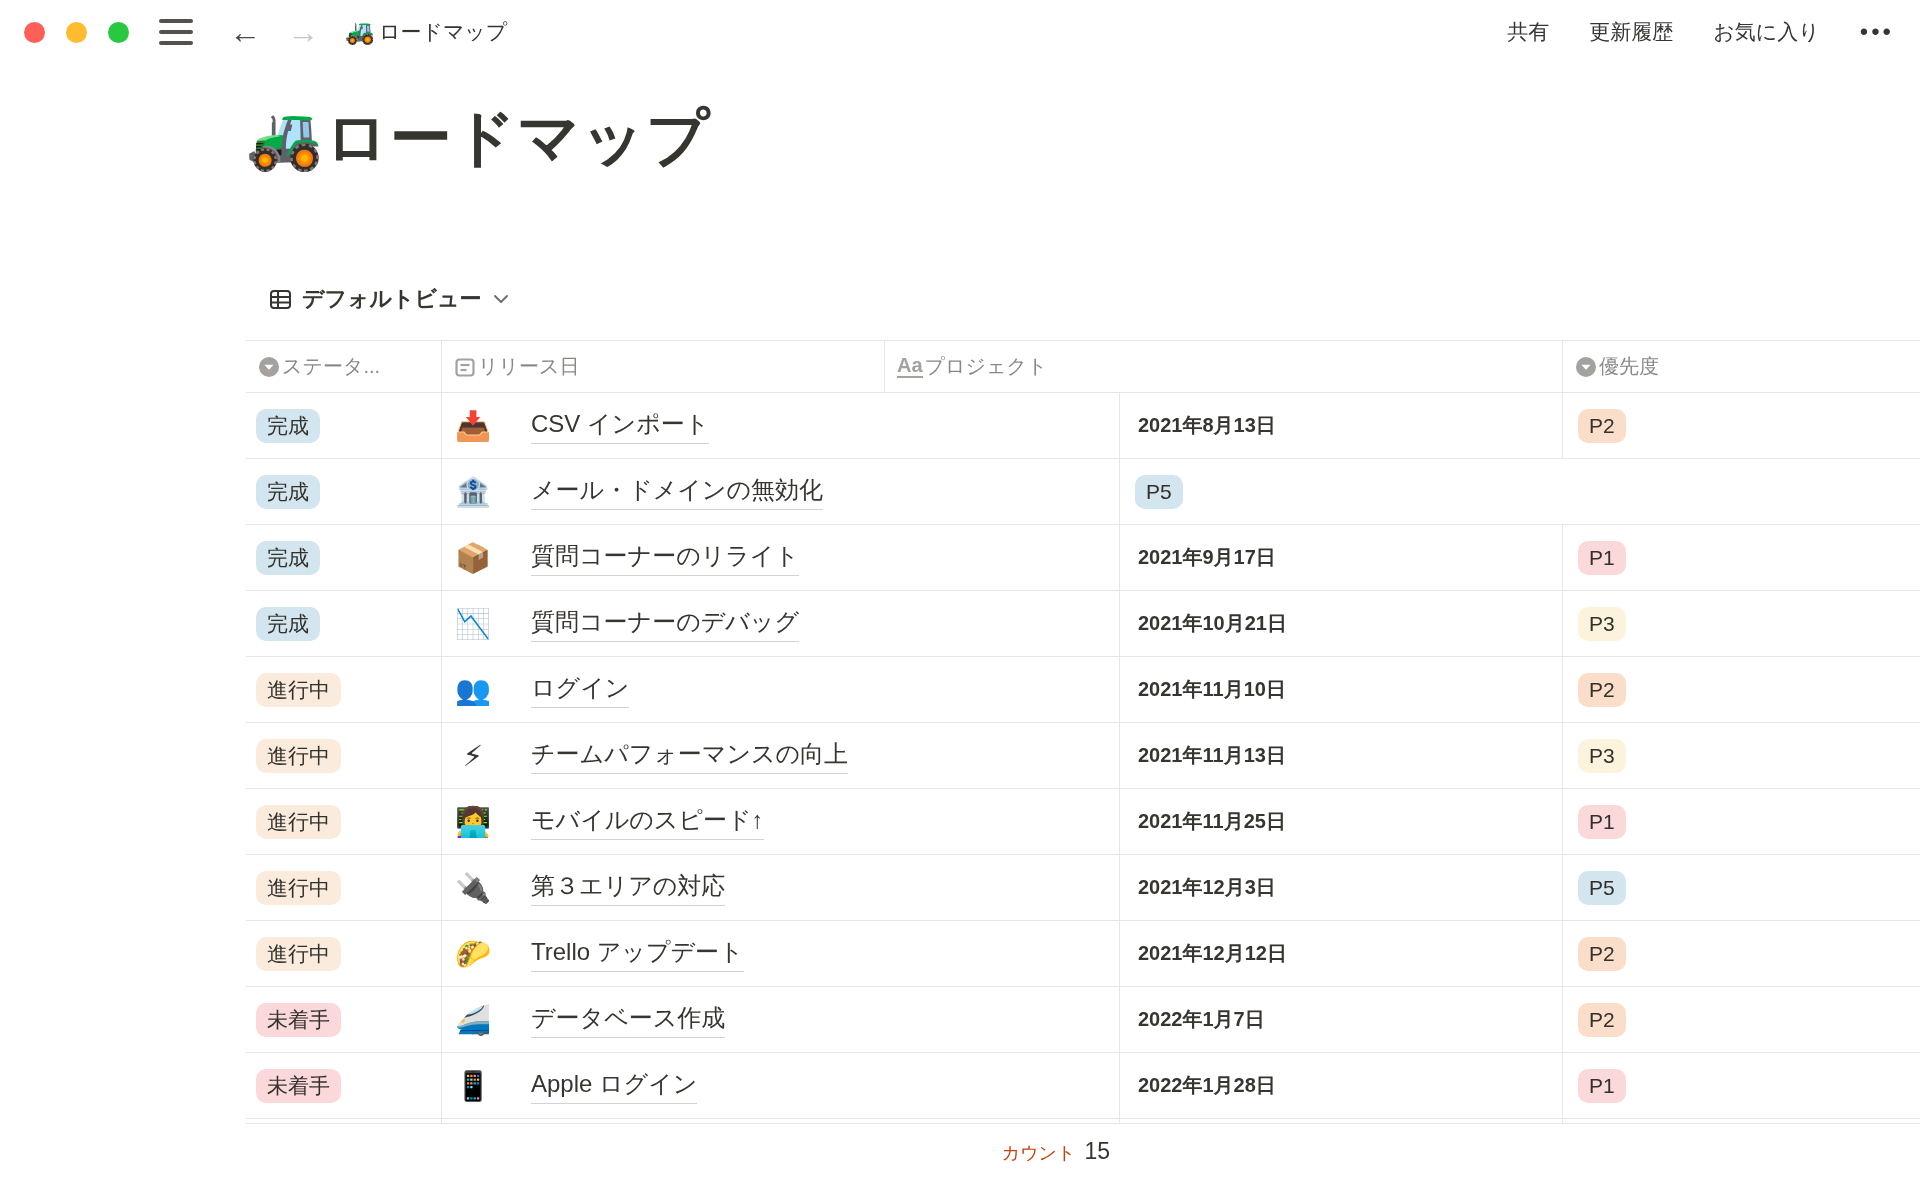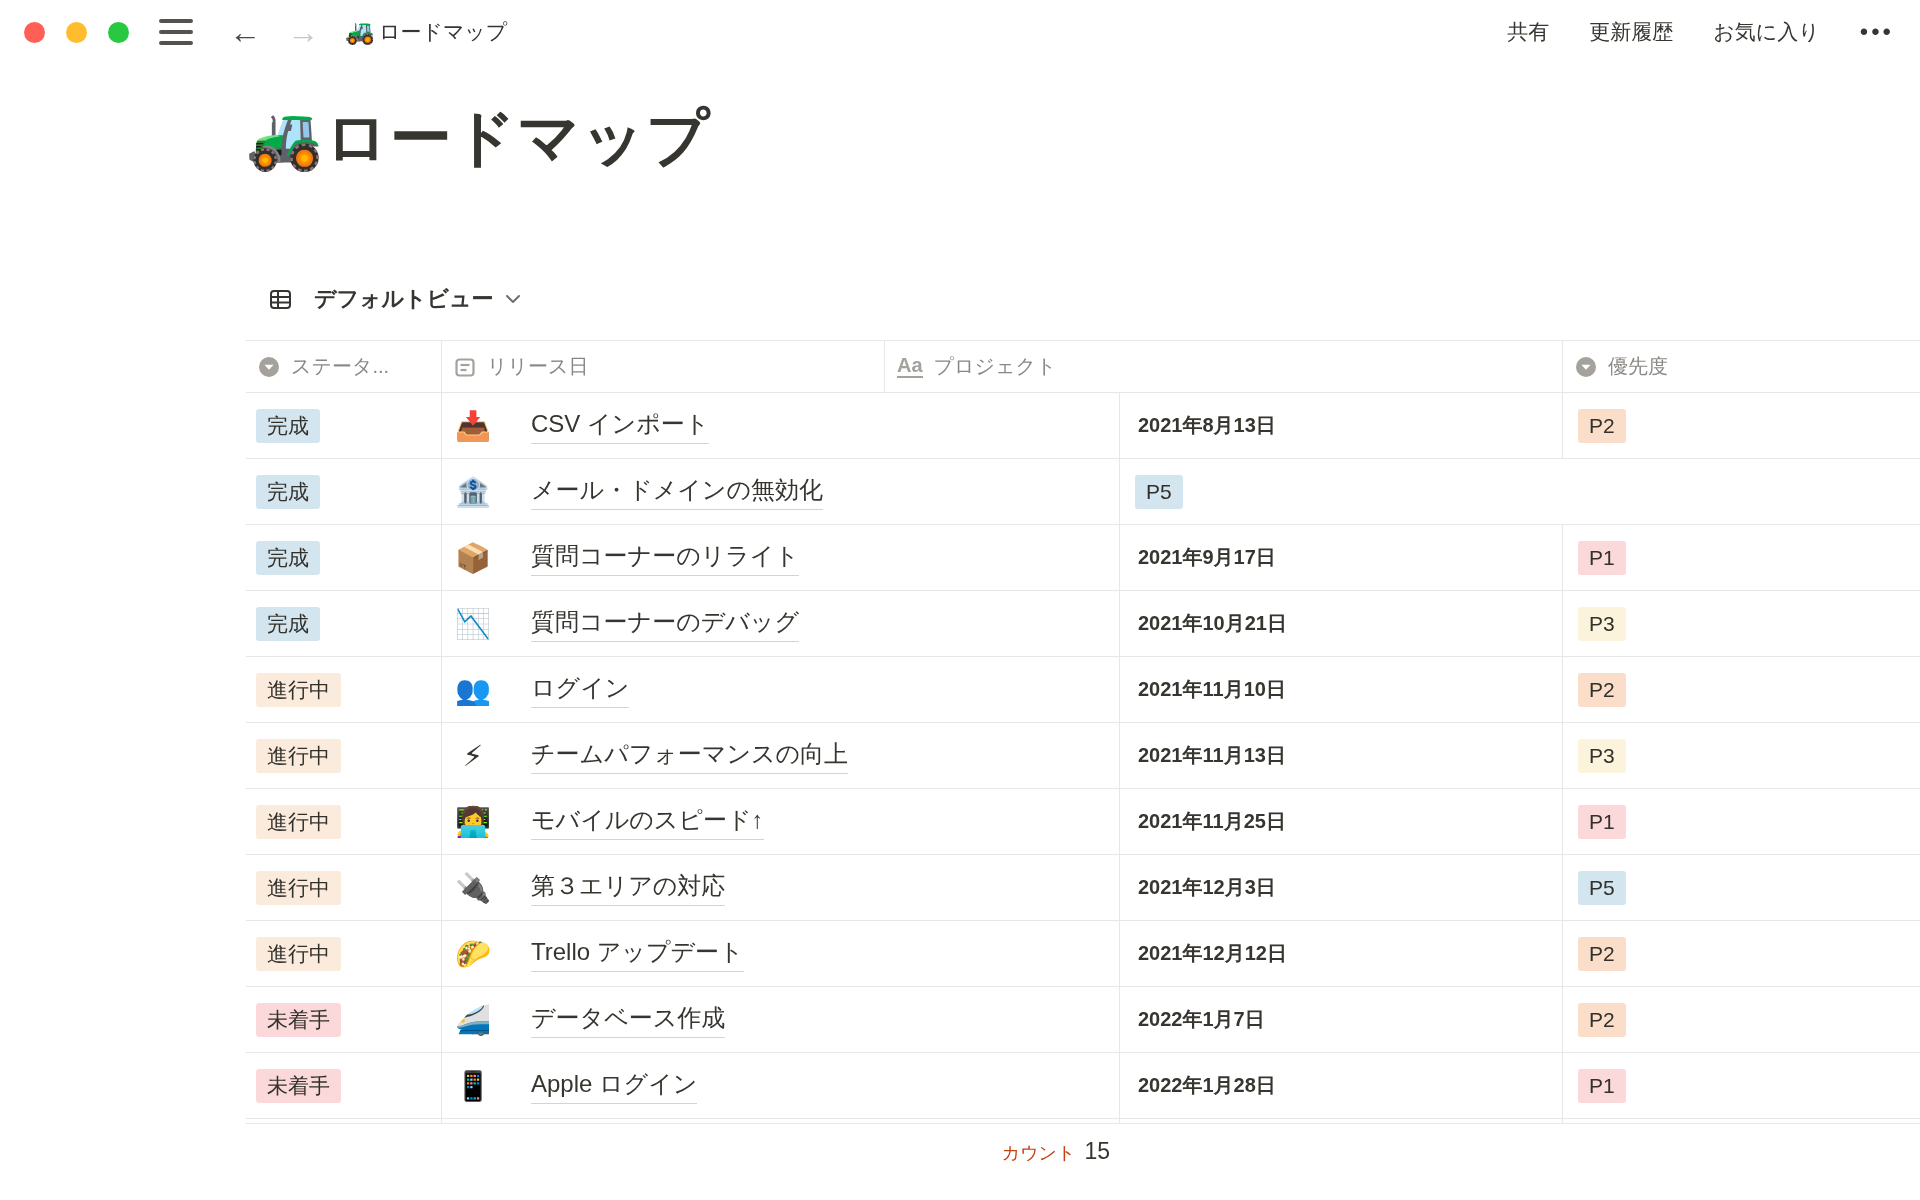--- a/index.html
+++ b/index.html
@@ -25,44 +25,44 @@
 
   
   .content { padding-left:246px; }
   .page-title { margin-top:40px; display:flex; align-items:center; gap:2px; }
   .page-title .emj { font-size:62px; line-height:1; }
   .page-title h1 { font-size:62px; font-weight:700; letter-spacing:1px; line-height:1.1; }
 
   .coll-header { margin-top:112px; display:flex; align-items:center; }
   .coll-title { font-size:30px; font-weight:700; }
   .view-switch { display:flex; align-items:center; gap:9px; margin-left:22px; cursor:pointer; }
-  .view-name { font-size:22px; font-weight:700;margin-left:12px; }
+  .view-name { font-size:22px; font-weight:700; }
   .view-chevron { margin-left:2px; }
 
   
   .table { margin-top:26px; width:1674px; border-top:1px solid #E8E7E5; }
   .thead, .trow, .bottom-strip { display:flex; }
   .thead { height:52px; border-bottom:1px solid #E8E7E5; }
-  .hcell { display:flex; align-items:center; gap:11px; color:#8B8884; font-size:20px;
+  .hcell { display:flex; align-items:center; gap:2px; color:#8B8884; font-size:20px;
            border-right:1px solid #E8E7E5; padding:0 0 0 12px; cursor:pointer; }
   .col-status { width:196px; }
   .col-project { width:678px; }
   .col-date { width:443px; }
   .col-priority { width:357px; }
   .hcell.col-priority, .tcell.col-priority { border-right:none; }
   .hcell .aa { font-size:20px; font-weight:600; color:#A5A29D; border-bottom:2px solid #A5A29D; line-height:1.05; }
 
   .trow { height:66px; border-bottom:1px solid #E8E7E5; }
   .tcell { display:flex; align-items:center; border-right:1px solid #E8E7E5; }
   .tcell.col-status { padding-left:10px; }
   .tcell.col-project { padding-left:13px; }
   .tcell.col-date { padding-left:18px; font-size:20px;font-weight:bold; }
   .tcell.col-priority { padding-left:15px; }
 
-  .badge { display:inline-block; padding:5px 11px; border-radius:3px; font-size:21px;
+  .badge { display:inline-block; padding:5px 11px; border-radius:10px; font-size:21px;
            line-height:1.15; color:#32302B; cursor:pointer; }
   .emoji-cell { font-size:29px; width:36px; display:inline-flex; justify-content:center; margin-right:13px; }
   .proj-link { font-size:24px; font-weight:400; padding-bottom:3px;
                border-bottom:1.5px solid #D5D3CE; cursor:pointer;margin-left:27px; }
 
   .bottom-strip { height:5px; border-bottom:1px solid #E8E7E5; }
   .bottom-strip .seg { border-right:1px solid #E8E7E5; }
   .bottom-strip .seg:last-child { border-right:none; }
 
   .calc-row { width:874px; margin-top:14px; display:flex; justify-content:flex-end;

